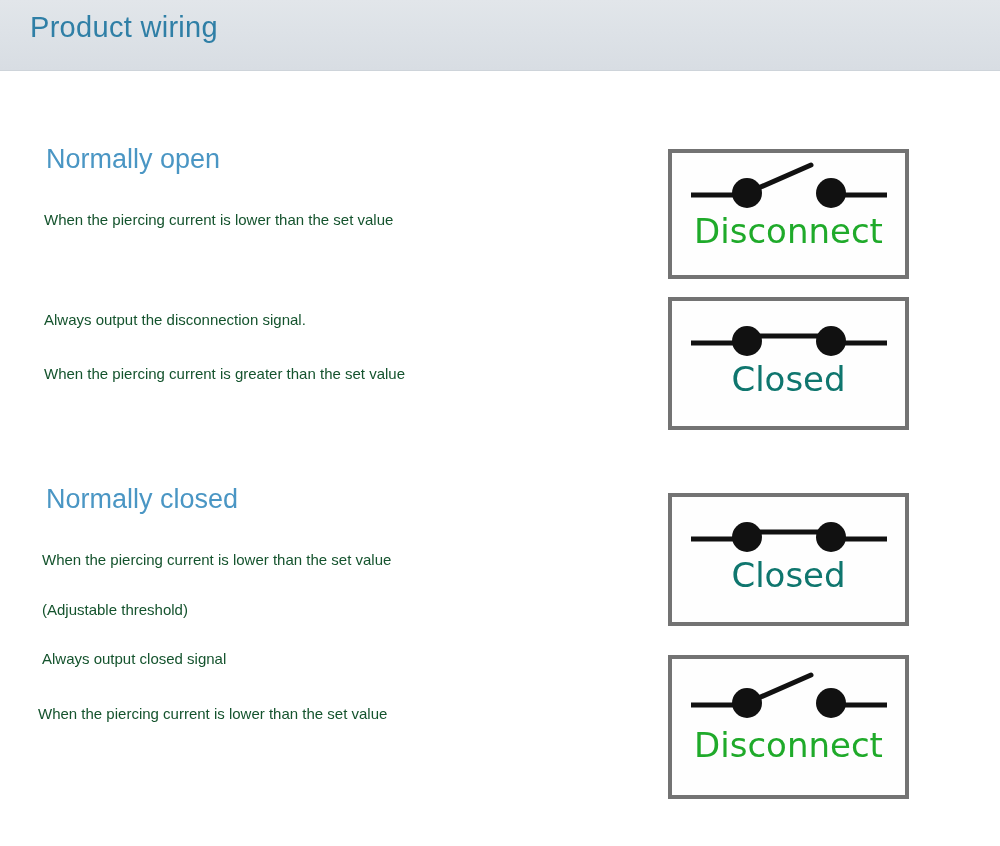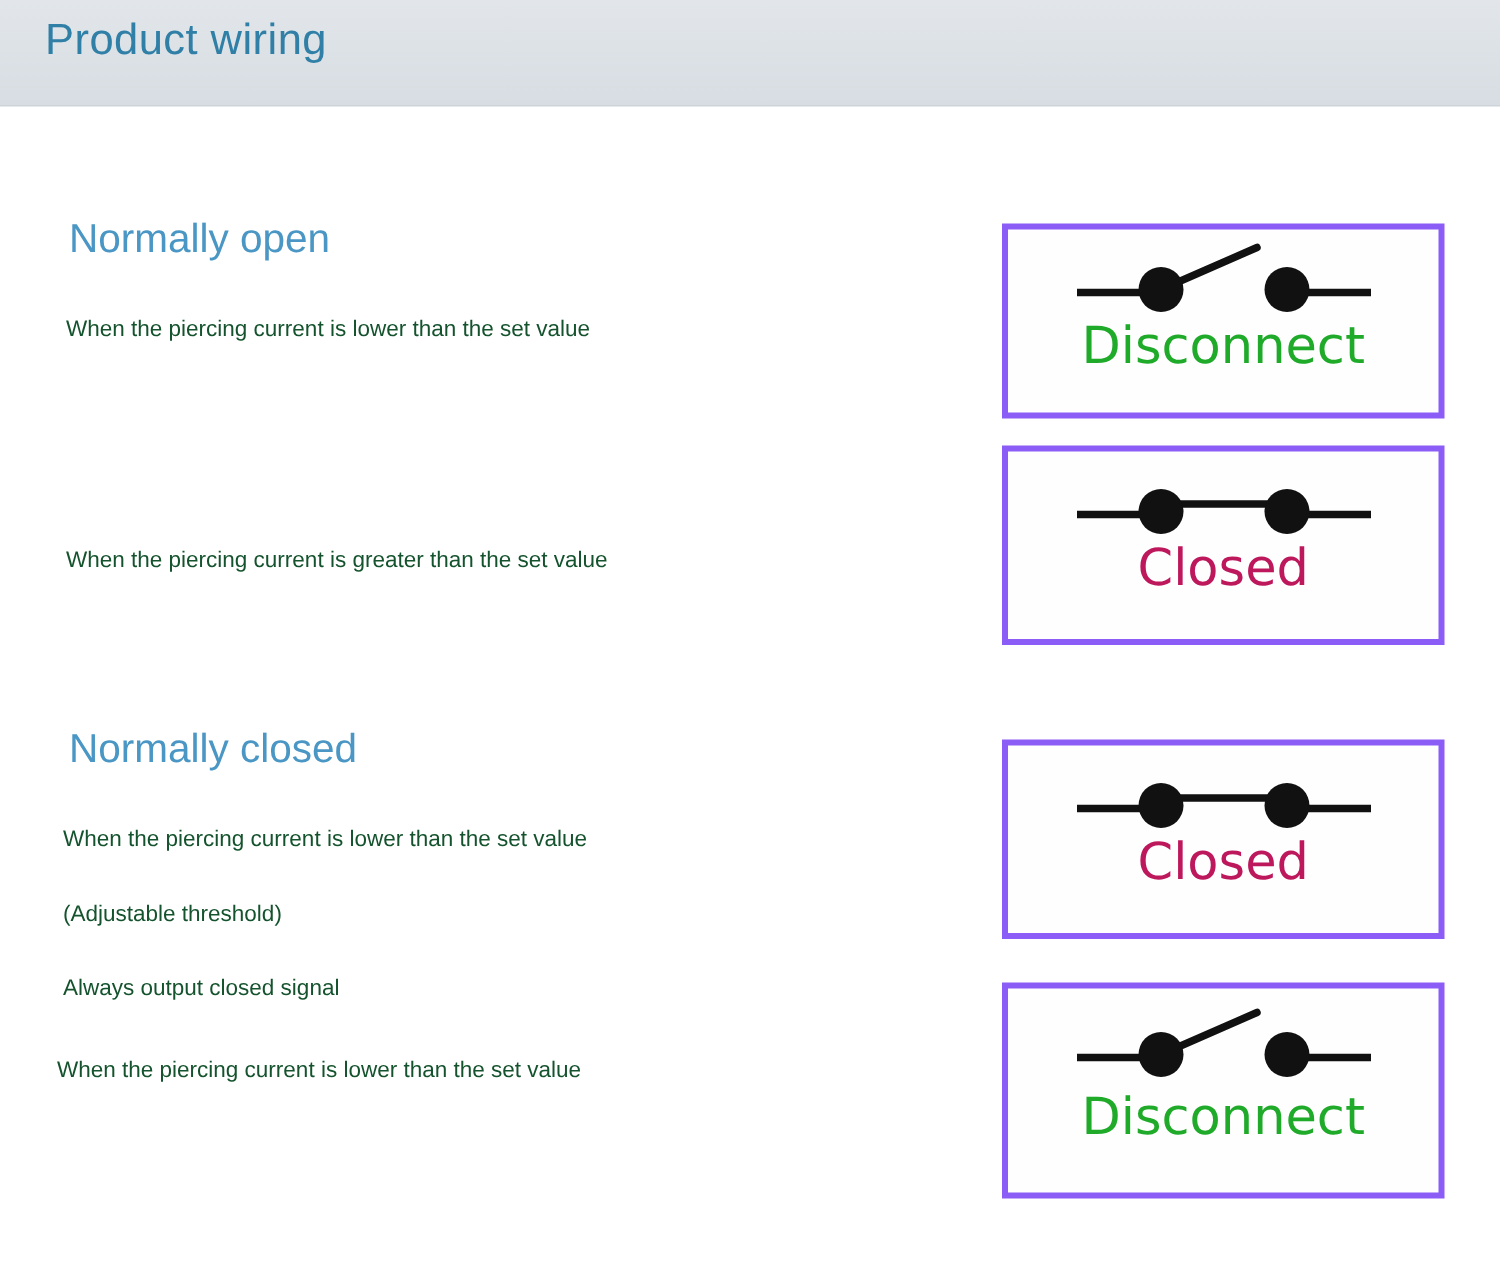--- a/index.html
+++ b/index.html
@@ -91,22 +91,22 @@
   .diagram-col {
     position: absolute;
     left: 0;
     top: 0;
     width: 1000px;
     height: 788px;
   }
   .diagram-box {
     position: absolute;
     left: 668px;
-    width: 295px;
-    border: 4px solid #8b5cf6;
+    width: 241px;
+    border: 4px solid #737373;
     background: #fefefe;
     box-sizing: border-box;
   }
   .box-1 { top: 91px;  height: 130px; }
   .box-2 { top: 239px; height: 133px; }
   .box-3 { top: 435px; height: 133px; }
   .box-4 { top: 597px; height: 144px; }
 
   .switch-svg {
     position: absolute;
@@ -120,41 +120,42 @@
     position: absolute;
     left: 0;
     width: 100%;
     text-align: center;
     font-size: 34px;
     font-weight: 400;
     white-space: nowrap;
     font-family: "DejaVu Sans", sans-serif;
   }
   .state-label.disconnect { color: #1faa2a; }
-  .state-label.closed     { color: #be185d; }
+  .state-label.closed     { color: #0f766e; }
 
   .box-1 .state-label { top: 58px; }
   .box-2 .state-label { top: 58px; }
   .box-3 .state-label { top: 58px; }
   .box-4 .state-label { top: 66px; }
 </style>
 </head>
 <body>
 
 <div class="header-bar">
   <div class="header-title">Product wiring</div>
 </div>
 
 <div class="content">
 
   <div class="text-col">
 
     <div class="section-heading open">Normally open</div>
 
     <div class="body-line l1">When the piercing current is lower than the set value</div>
+    <div class="body-line l3">Always output the disconnection signal.</div>
     <div class="body-line l4">When the piercing current is greater than the set value</div>
 
     <div class="section-heading closed">Normally closed</div>
 
     <div class="body-line l6">When the piercing current is lower than the set value</div>
     <div class="body-line l7">(Adjustable threshold)</div>
     <div class="body-line l8">Always output closed signal</div>
     <div class="body-line l9">When the piercing current is lower than the set value</div>
   </div>
 

